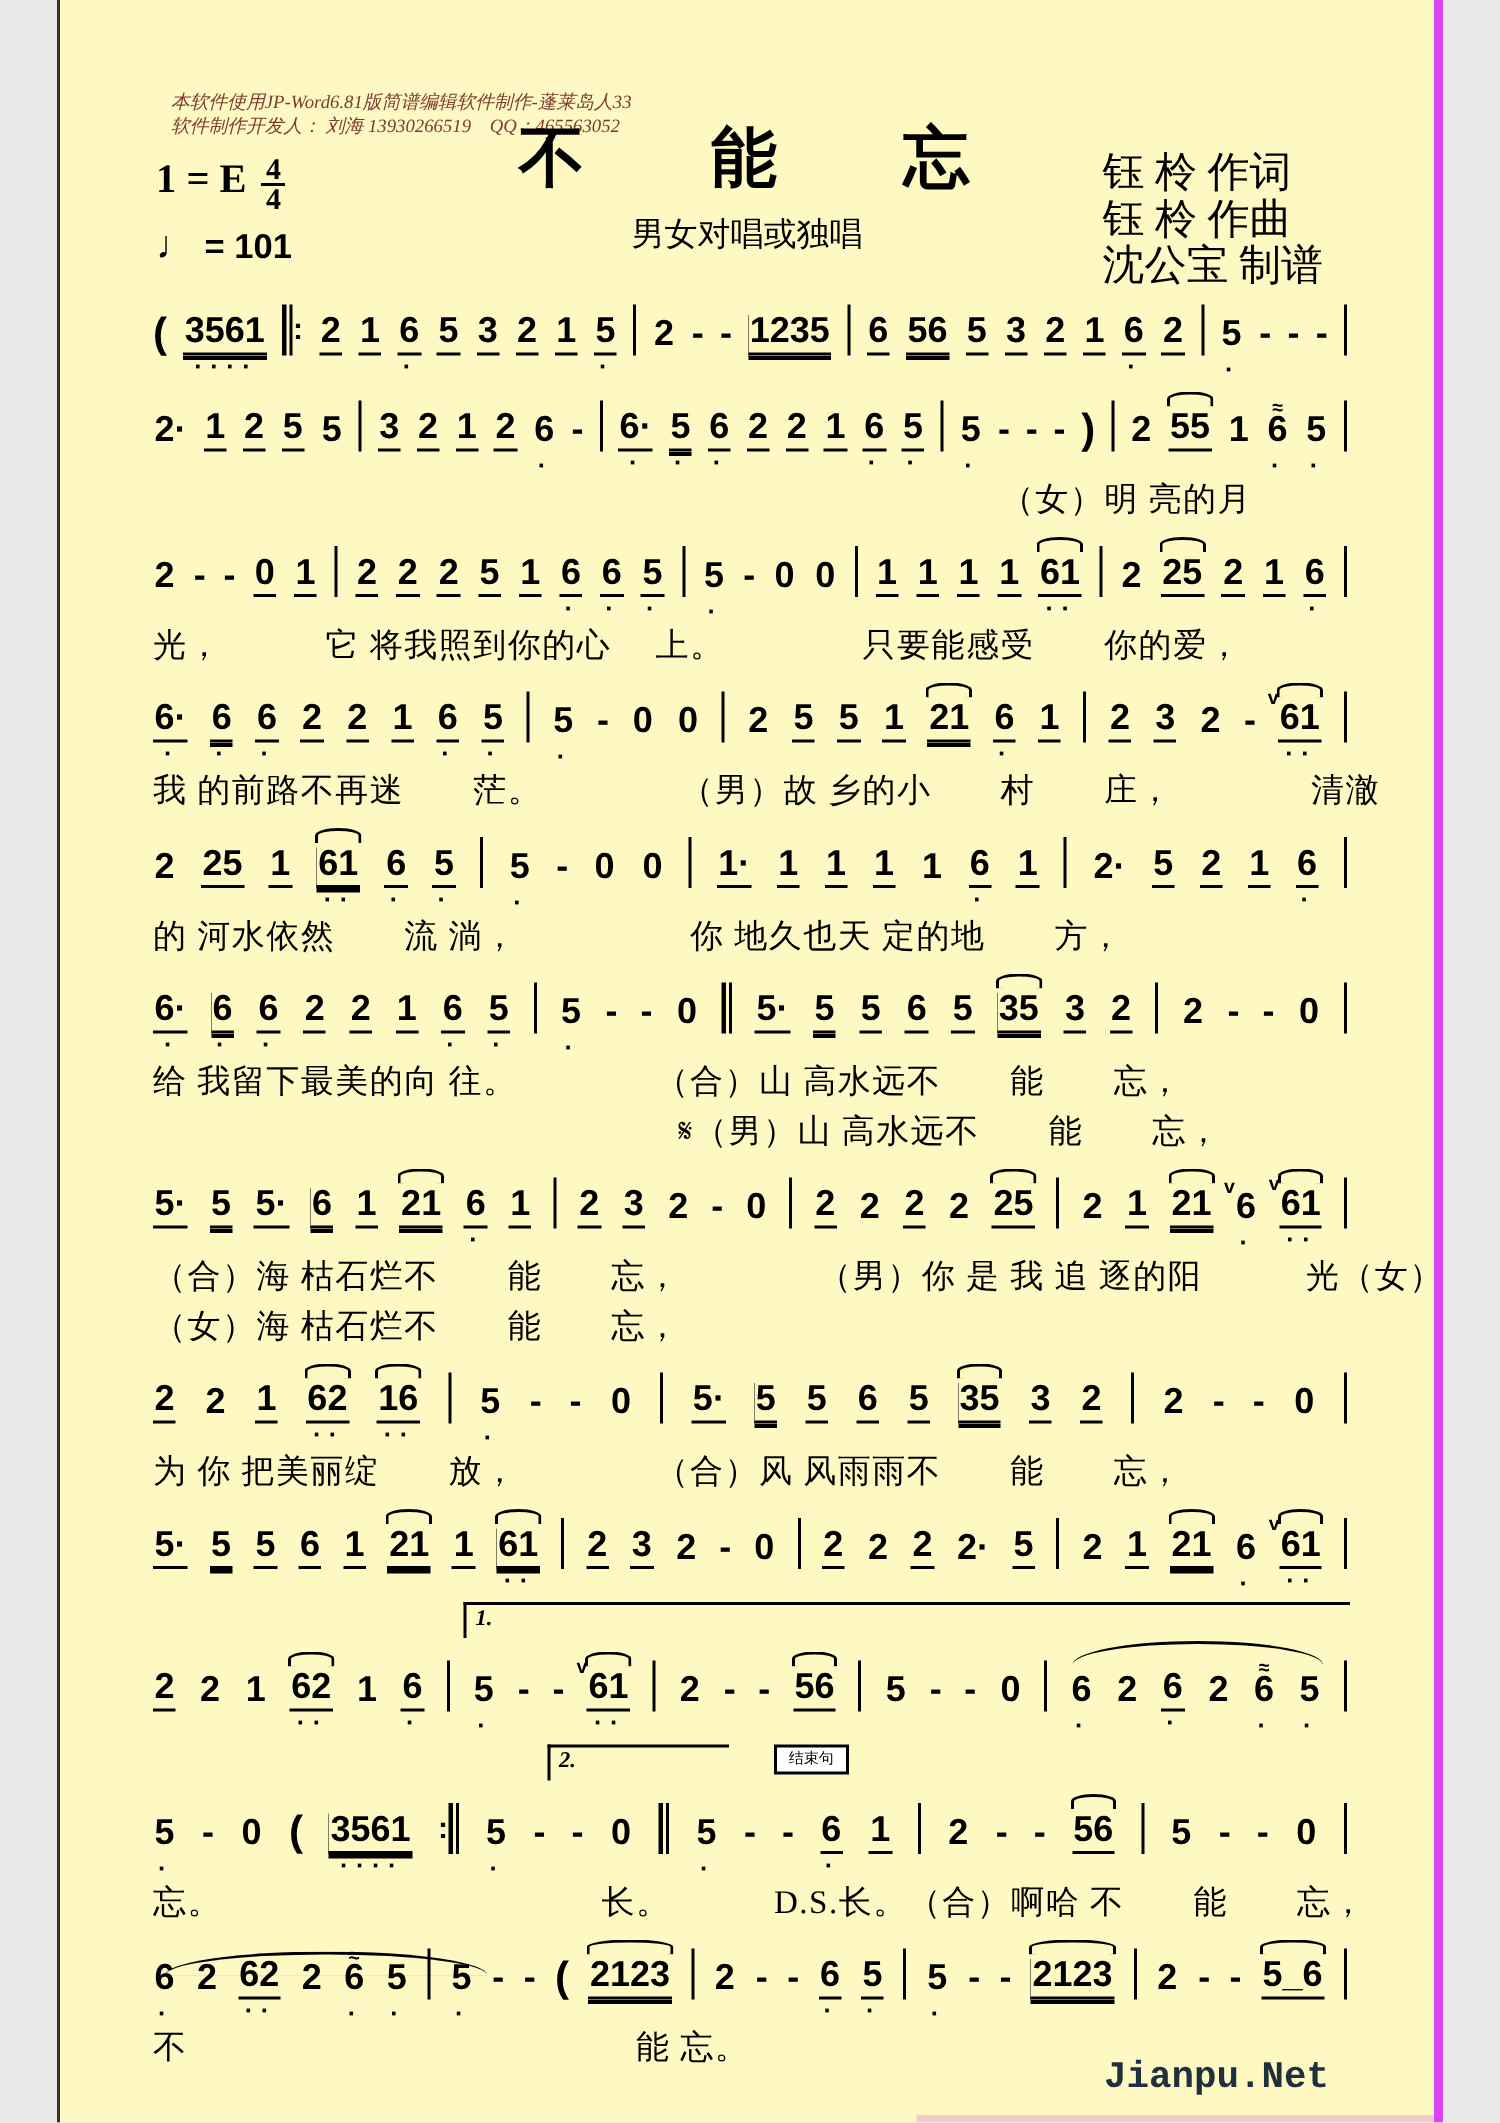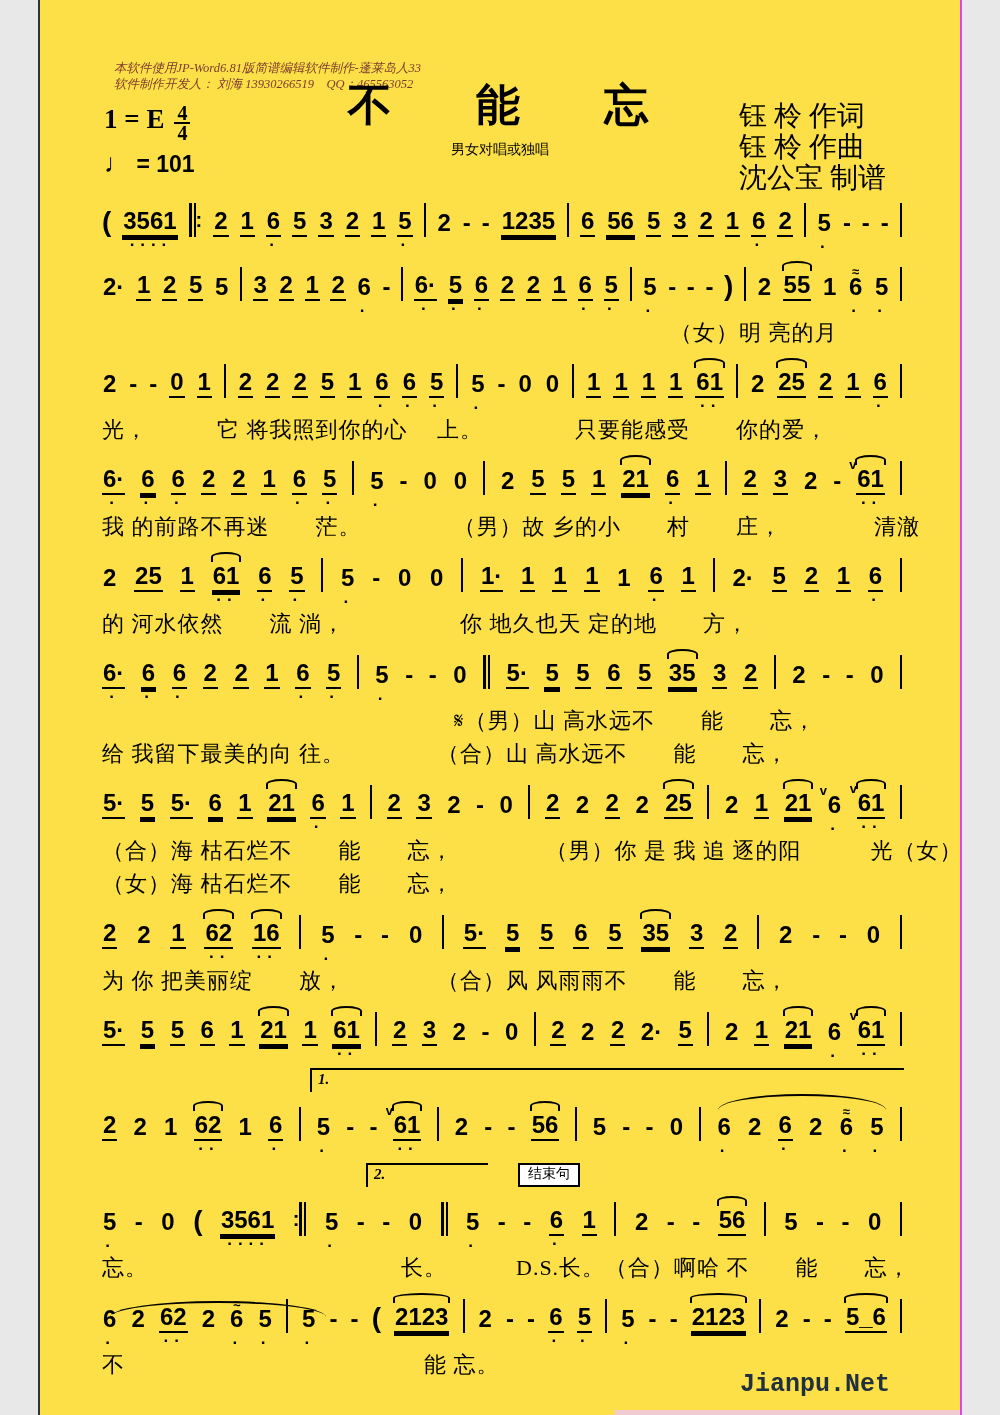--- a/index.html
+++ b/index.html
@@ -1,39 +1,39 @@
 <!DOCTYPE html>
 <html><head>
 <meta charset="utf-8">
 <style>
   html,body{margin:0;padding:0;background:#e8e8e8;}
   .page{
     position:relative;
     width:924px;height:1415px;
     margin:0 auto;
-    background:#fde047;
+    background:#fef9c3;
     border-left:2px solid #333;
-    border-right:2px solid #d946ef;
+    border-right:6px solid #d946ef;
     box-sizing:border-box;
     font-family:"Liberation Sans",sans-serif;
     color:#000;
     overflow:hidden;
   }
   
   .wm{position:absolute;top:60px;left:74px;font-size:12.5px;font-style:italic;
       color:#7c3b30;line-height:16px;font-family:"Liberation Serif",serif;}
   .keyblock{position:absolute;top:104px;left:64px;font-size:27px;font-weight:bold;
       font-family:"Liberation Serif",serif;display:flex;align-items:flex-start;gap:10px;}
   .frac{display:inline-flex;flex-direction:column;align-items:center;font-size:20px;line-height:18px;}
   .frac .top{border-bottom:2px solid #000;padding:0 3px;}
   .tempoblock{position:absolute;top:148px;left:64px;font-size:23px;font-weight:bold;}
   .tempoblock .noteglyph{font-size:26px;}
   .titleblock{position:absolute;top:76px;left:0;right:0;text-align:center;}
   .title{font-size:44px;font-weight:bold;word-spacing:64px;letter-spacing:4px;}
-  .subtitle{font-size:14px;margin-top:6px;}
+  .subtitle{font-size:22px;margin-top:6px;}
   .performers{font-size:23px;margin-top:4px;letter-spacing:2px;}
   .credits{position:absolute;top:100px;right:74px;text-align:left;font-size:28px;
       line-height:31px;font-family:"Liberation Serif",serif;}
   
   .score{position:absolute;top:188px;left:62px;right:58px;}
   .sys{position:relative;margin-bottom:7px;}
   .sys.tall{padding-top:24px;}
   .notes{display:flex;justify-content:space-between;align-items:flex-end;
       margin-top:15px;padding-bottom:15px;}
   .note{position:relative;font-weight:bold;font-size:24px;line-height:28px;
@@ -50,21 +50,21 @@
   .bar{width:2px;height:34px;background:#000;}
   .dbar{width:7px;height:34px;border-left:3px solid #000;border-right:2px solid #000;box-sizing:border-box;}
   .rep{display:flex;align-items:center;height:34px;font-weight:bold;font-size:20px;}
   .paren{font-size:28px;font-weight:bold;line-height:30px;}
   .dash{font-size:24px;font-weight:bold;line-height:28px;}
   .lyric{font-size:22px;line-height:33px;font-family:"Liberation Serif",serif;
       white-space:pre;letter-spacing:1px;}
   .volta{position:absolute;top:0;height:22px;border-top:2px solid #000;border-left:2px solid #000;}
   .volta span{font-style:italic;font-size:15px;font-weight:bold;margin-left:6px;
       font-family:"Liberation Serif",serif;}
-  .endbox{position:absolute;top:0;border:2px solid #000;font-size:14px;padding:0 8px 2px 8px;
+  .endbox{position:absolute;top:0;border:2px solid #000;font-size:10px;padding:0 8px 2px 8px;
       background:#fff;}
   .tie{position:absolute;height:14px;border-top:2px solid #000;
       border-radius:100% 100% 0 0 / 200% 200% 0 0;}
   
   .footer{position:absolute;right:70px;bottom:16px;font-size:25px;font-weight:bold;
       color:#20303f;font-family:"Liberation Serif",serif;}
   .pinkstrip{position:absolute;right:0;bottom:0;width:345px;height:5px;background:#f2cbd1;}
 </style>
 </head>
 <body>
@@ -300,22 +300,22 @@
           <span class="note u2">35<span class="slur"></span></span>
           <span class="note u1">3</span>
           <span class="note u1">2</span>
           <span class="bar"></span>
           <span class="note">2</span>
           <span class="dash">-</span>
           <span class="dash">-</span>
           <span class="note">0</span>
           <span class="bar"></span>
         </div>
+        <div class="lyric">给 我留下最美的向 往。　　　　（合）山 高水远不　　能　　忘，</div>
         <div class="lyric" style="margin-left: 44%;">𝄋（男）山 高水远不　　能　　忘，</div>
-        <div class="lyric">给 我留下最美的向 往。　　　　（合）山 高水远不　　能　　忘，</div>
       </div>
       <div class="sys">
         <div class="notes">
           <span class="note u1">5·</span>
           <span class="note u2">5</span>
           <span class="note u1">5·</span>
           <span class="note u2">6</span>
           <span class="note u1">1</span>
           <span class="note u2">21<span class="slur"></span></span>
           <span class="note u1">6<span class="lowdot">·</span></span>

